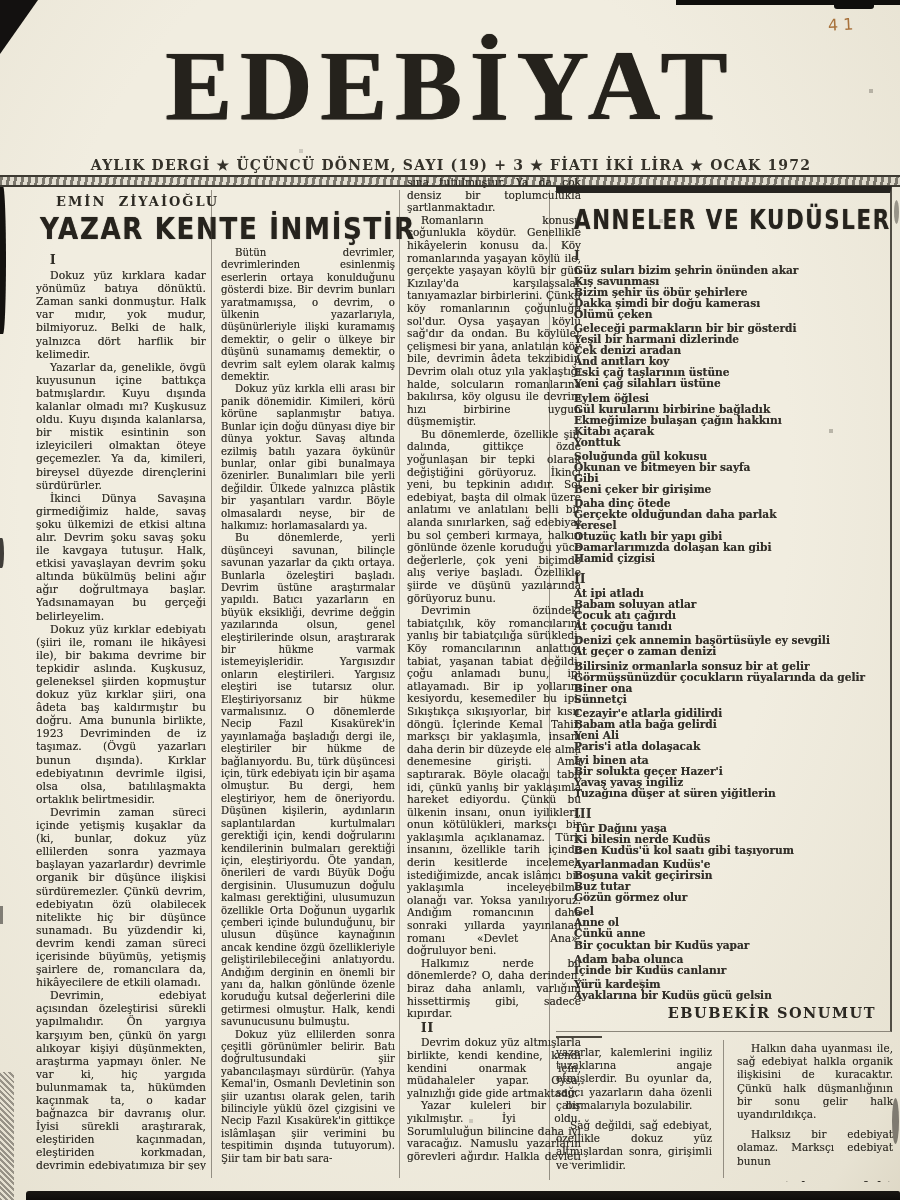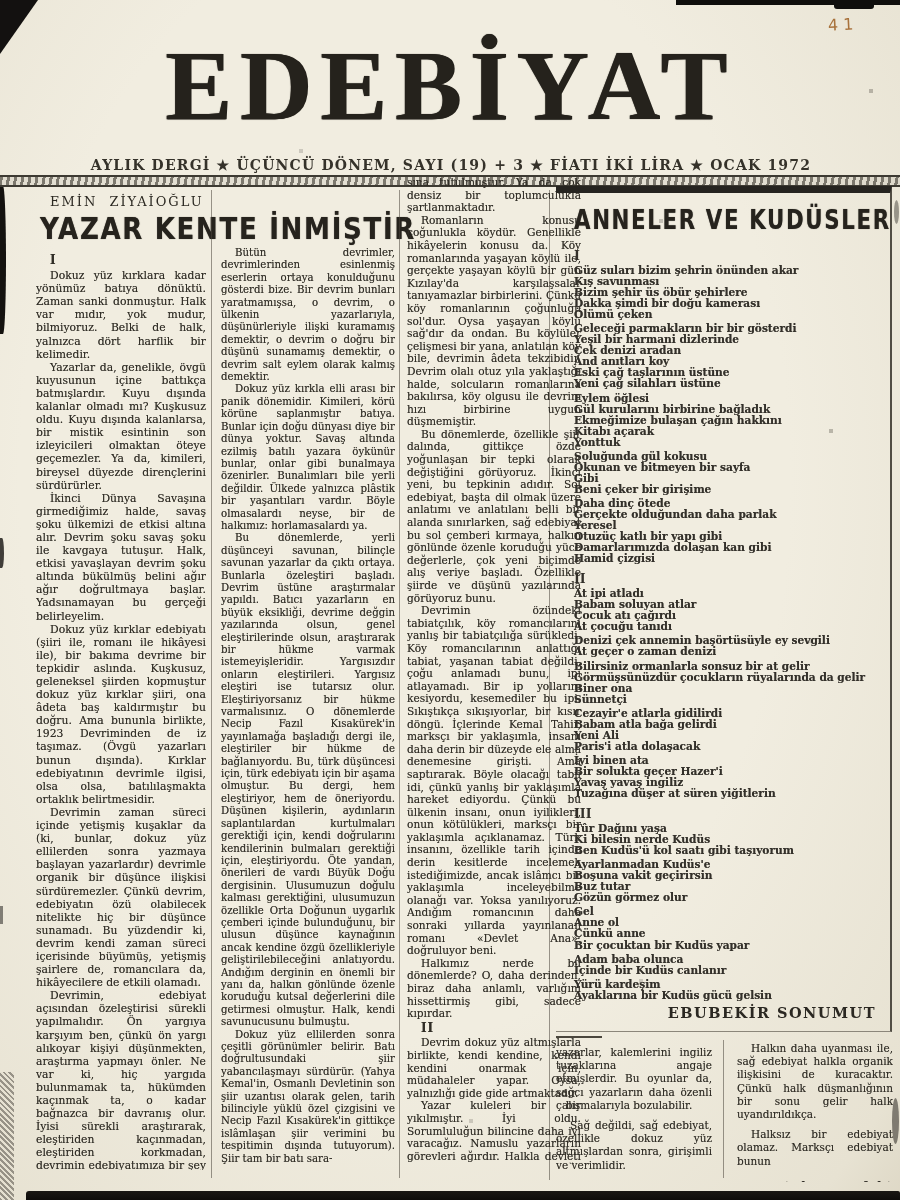--- a/index.html
+++ b/index.html
@@ -11,21 +11,21 @@
   
   .masthead{position:absolute;top:30px;left:0;width:100%;text-align:center;
     font-family:"Liberation Serif", serif;font-weight:bold;font-size:100px;line-height:112px;
     letter-spacing:8px;color:#25221c;text-shadow:1px 0 0 #25221c, 0 0 1px rgba(37,34,28,.8);}
   .subtitle{position:absolute;top:157px;left:1px;width:100%;text-align:center;
     font-size:14px;font-weight:700;letter-spacing:1.2px;color:#35322a;}
   .divider{position:absolute;top:175px;left:0;width:900px;height:8px;
     border-top:2px solid #3d3a32;border-bottom:2px solid #3d3a32;
     background:repeating-linear-gradient(100deg, rgba(62,58,49,.65) 0 3px, rgba(62,58,49,.08) 3px 7px);}
   
-  .author{position:absolute;left:50px;top:194px;font-size:13px;font-weight:400;letter-spacing:2px;color:#2c2922;word-spacing:6px;}
+  .author{position:absolute;left:56px;top:194px;font-size:13px;font-weight:700;letter-spacing:2px;color:#2c2922;word-spacing:6px;}
   .headline{position:absolute;left:40px;top:210px;white-space:nowrap;text-align:right;}
   .headline span{display:inline-block;transform:scaleX(.84);transform-origin:0 50%;
     font-family:"DejaVu Sans", sans-serif;font-weight:bold;font-size:31px;letter-spacing:2px;color:#26231d;
     text-shadow:0 0 1px rgba(38,35,29,.7);}
   
   .col{position:absolute;text-align:justify;overflow:hidden;color:#302d26;
     text-shadow:0 0 .6px rgba(48,45,38,.55);}
   .col p{margin:0;text-indent:14px;}
   .col p.noindent{text-indent:0;}
   .col1{left:36px;top:252px;width:170px;height:918px;font-size:10.8px;line-height:13.1px;}
@@ -118,21 +118,21 @@
     <p>Dokuz yüz kırklara kadar yönümüz batıya dönüktü. Zaman sanki donmuştur. Halk var mıdır, yok mudur, bilmiyoruz. Belki de halk, yalnızca dört harflik bir kelimedir.</p>
     <p>Yazarlar da, genelikle, övgü kuyusunun içine battıkça batmışlardır. Kuyu dışında kalanlar olmadı mı? Kuşkusuz oldu. Kuyu dışında kalanlarsa, bir mistik esintinin son izleyicileri olmaktan öteye geçemezler. Ya da, kimileri, bireysel düyezde dirençlerini sürdürürler.</p>
     <p>İkinci Dünya Savaşına girmediğimiz halde, savaş şoku ülkemizi de etkisi altına alır. Devrim şoku savaş şoku ile kavgaya tutuşur. Halk, etkisi yavaşlayan devrim şoku altında bükülmüş belini ağır ağır doğrultmaya başlar. Yadsınamayan bu gerçeği belirleyelim.</p>
     <p>Dokuz yüz kırklar edebiyatı (şiiri ile, romanı ile hikâyesi ile), bir bakıma devrime bir tepkidir aslında. Kuşkusuz, geleneksel şiirden kopmuştur dokuz yüz kırklar şiiri, ona âdeta baş kaldırmıştır bu doğru. Ama bununla birlikte, 1923 Devriminden de iz taşımaz. (Övgü yazarları bunun dışında). Kırklar edebiyatının devrimle ilgisi, olsa olsa, batılılaşmakta ortaklık belirtmesidir.</p>
     <p>Devrimin zaman süreci içinde yetişmiş kuşaklar da (ki, bunlar, dokuz yüz ellilerden sonra yazmaya başlayan yazarlardır) devrimle organik bir düşünce ilişkisi sürdüremezler. Çünkü devrim, edebiyatın özü olabilecek nitelikte hiç bir düşünce sunamadı. Bu yüzdendir ki, devrim kendi zaman süreci içerisinde büyümüş, yetişmiş şairlere de, romancılara da, hikâyecilere de etkili olamadı.</p>
     <p>Devrimin, edebiyat açısından özeleştirisi sürekli yapılmalıdır. Ön yargıya karşıyım ben, çünkü ön yargı alıkoyar kişiyi düşünmekten, araştırma yapmayı önler. Ne var ki, hiç yargıda bulunmamak ta, hükümden kaçınmak ta, o kadar bağnazca bir davranış olur. İyisi sürekli araştırarak, eleştiriden kaçınmadan, eleştiriden korkmadan, devrimin edebiyatımıza bir şey verip veremediğini belirtebilmeliyiz.</p>
 
   </div>
 
   <div class="col col2">
-    <p>Bütün devrimler, devrimlerinden esinlenmiş eserlerin ortaya konulduğunu gösterdi bize. Bir devrim bunları yaratmamışsa, o devrim, o ülkenin yazarlarıyla, düşünürleriyle ilişki kuramamış demektir, o devrim o doğru bir düşünü sunamamış demektir, o devrim salt eylem olarak kalmış demektir.</p>
+    <p>Bütün devrimler, devrimlerinden esinlenmiş eserlerin ortaya konulduğunu gösterdi bize. Bir devrim bunları yaratmamışsa, o devrim, o ülkenin yazarlarıyla, düşünürleriyle ilişki kuramamış demektir, o gelir o ülkeye bir düşünü sunamamış demektir, o devrim salt eylem olarak kalmış demektir.</p>
     <p>Dokuz yüz kırkla elli arası bir panik dönemidir. Kimileri, körü körüne saplanmıştır batıya. Bunlar için doğu dünyası diye bir dünya yoktur. Savaş altında ezilmiş batılı yazara öykünür bunlar, onlar gibi bunalmaya özenirler. Bunalımları bile yerli değildir. Ülkede yalnızca plâstik bir yaşantıları vardır. Böyle olmasalardı neyse, bir de halkımız: horlamasalardı ya.</p>
     <p>Bu dönemlerde, yerli düşünceyi savunan, bilinçle savunan yazarlar da çıktı ortaya. Bunlarla özeleştiri başladı. Devrim üstüne araştırmalar yapıldı. Batıcı yazarların en büyük eksikliği, devrime değgin yazılarında olsun, genel eleştirilerinde olsun, araştırarak bir hükme varmak istemeyişleridir. Yargısızdır onların eleştirileri. Yargısız eleştiri ise tutarsız olur. Eleştiriyorsanız bir hükme varmalısınız. O dönemlerde Necip Fazıl Kısakürek'in yayınlamağa başladığı dergi ile, eleştiriler bir hükme de bağlanıyordu. Bu, türk düşüncesi için, türk edebiyatı için bir aşama olmuştur. Bu dergi, hem eleştiriyor, hem de öneriyordu. Düşünen kişilerin, aydınların saplantılardan kurtulmaları gerektiği için, kendi doğrularını kendilerinin bulmaları gerektiği için, eleştiriyordu. Öte yandan, önerileri de vardı Büyük Doğu dergisinin. Ulusumuzun doğulu kalması gerektiğini, ulusumuzun özellikle Orta Doğunun uygarlık çemberi içinde bulunduğunu, bir ulusun düşünce kaynağının ancak kendine özgü özellikleriyle geliştirilebileceğini anlatıyordu. Andığım derginin en önemli bir yanı da, halkın gönlünde özenle koruduğu kutsal değerlerini dile getirmesi olmuştur. Halk, kendi savunucusunu bulmuştu.</p>
     <p>Dokuz yüz ellilerden sonra çeşitli görünümler belirir. Batı doğrultusundaki şiir yabancılaşmayı sürdürür. (Yahya Kemal'in, Osmanlı Devletinin son şiir uzantısı olarak gelen, tarih bilinciyle yüklü özel çizgisini ve Necip Fazıl Kısakürek'in gittikçe islâmlaşan şiir verimini bu tespitimin dışında tutuyorum). Şiir tam bir batı sara-</p>
   </div>
 
   <div class="col col3">
     <p class="noindent">sına tutulmuştur. Ya da çok densiz bir toplumculukla şartlanmaktadır.</p>
     <p>Romanların konusu çoğunlukla köydür. Genellikle hikâyelerin konusu da. Köy romanlarında yaşayan köylü ile, gerçekte yaşayan köylü bir gün Kızılay'da karşılaşsalar tanıyamazlar birbirlerini. Çünkü köy romanlarının çoğunluğu sol'dur. Oysa yaşayan köylü sağ'dır da ondan. Bu köylüler çelişmesi bir yana, anlatılan köy bile, devrimin âdeta tekzibidir. Devrim olalı otuz yıla yaklaştığı halde, solcuların romanlarına bakılırsa, köy olgusu ile devrim hızı birbirine uygun düşmemiştir.</p>
     <p>Bu dönemlerde, özellikle şiir dalında, gittikçe özde yoğunlaşan bir tepki olarak değiştiğini görüyoruz. İkinci yeni, bu tepkinin adıdır. Sol edebiyat, başta dil olmak üzere anlatımı ve anlatılanı belli bir alanda sınırlarken, sağ edebiyat bu sol çemberi kırmaya, halkın gönlünde özenle koruduğu yüce değerlerle, çok yeni biçimde alış veriye başladı. Özellikle şiirde ve düşünü yazılarında görüyoruz bunu.</p>
     <p>Devrimin özündeki tabiatçılık, köy romancılarını yanlış bir tabiatçılığa sürükledi. Köy romancılarının anlattığı tabiat, yaşanan tabiat değildi, çoğu anlamadı bunu, ipi atlayamadı. Bir ip yollarını kesiyordu, kesemediler bu ipi. Sıkıştıkça sıkışıyorlar, bir kısır döngü. İçlerinde Kemal Tahir, marksçı bir yaklaşımla, insanı daha derin bir düzeyde ele alma denemesine girişti. Ama saptırarak. Böyle olacağı tabii idi, çünkü yanlış bir yaklaşımla hareket ediyordu. Çünkü bu ülkenin insanı, onun iyilikleri, onun kötülükleri, marksçı bir yaklaşımla açıklanamaz. Türk insanını, özellikle tarih içinde derin kesitlerde incelemek istediğimizde, ancak islâmcı bir yaklaşımla inceleyebilme olanağı var. Yoksa yanılıyoruz. Andığım romancının daha sonraki yıllarda yayınlanan romanı «Devlet Ana», doğruluyor beni.</p>

